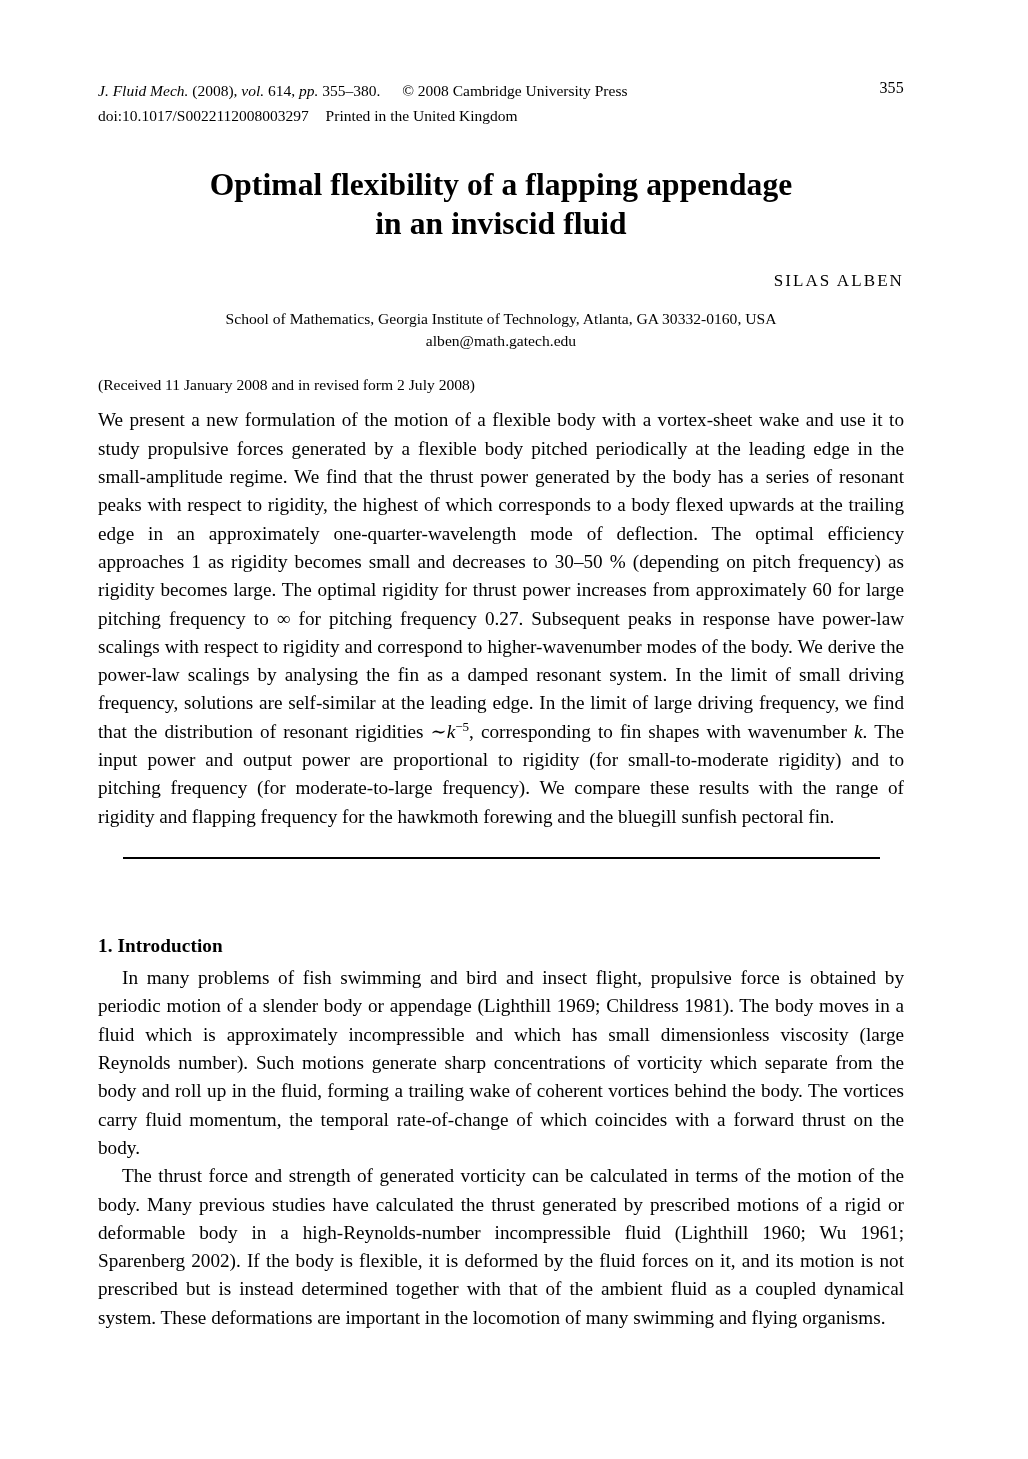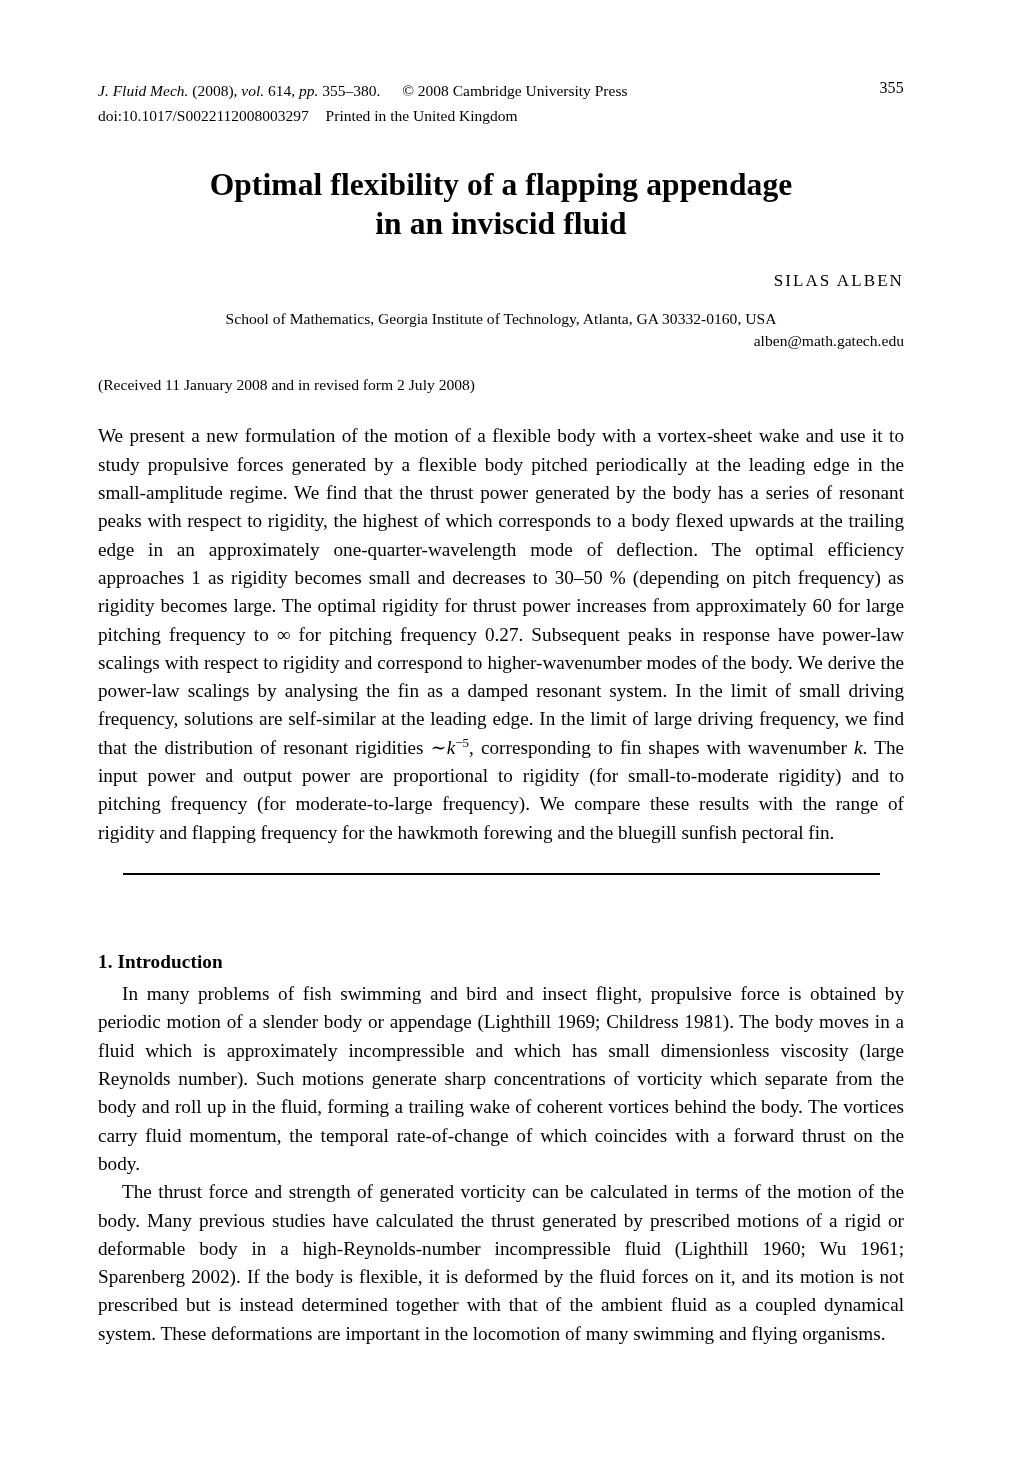--- a/index.html
+++ b/index.html
@@ -73,34 +73,34 @@
     font-variant: small-caps;
   }
 
   .affiliation {
     margin-top: 17px;
     text-align: center;
     font-size: 15.6px;
     line-height: 1.42;
   }
   .email {
-    text-align: right;
+    text-align: center;
     font-size: 15.6px;
     line-height: 1.42;
   }
 
   .received {
     margin-top: 24px;
     text-align: left;
     font-size: 15.6px;
   }
 
   
   .abstract {
-    margin-top: 28px;
+    margin-top: 12px;
     font-size: 19.2px;
     line-height: 1.475;
     text-align: justify;
     text-justify: inter-word;
     hyphens: none;
   }
 
   
   .rule {
     margin: 26px auto 0 auto;

